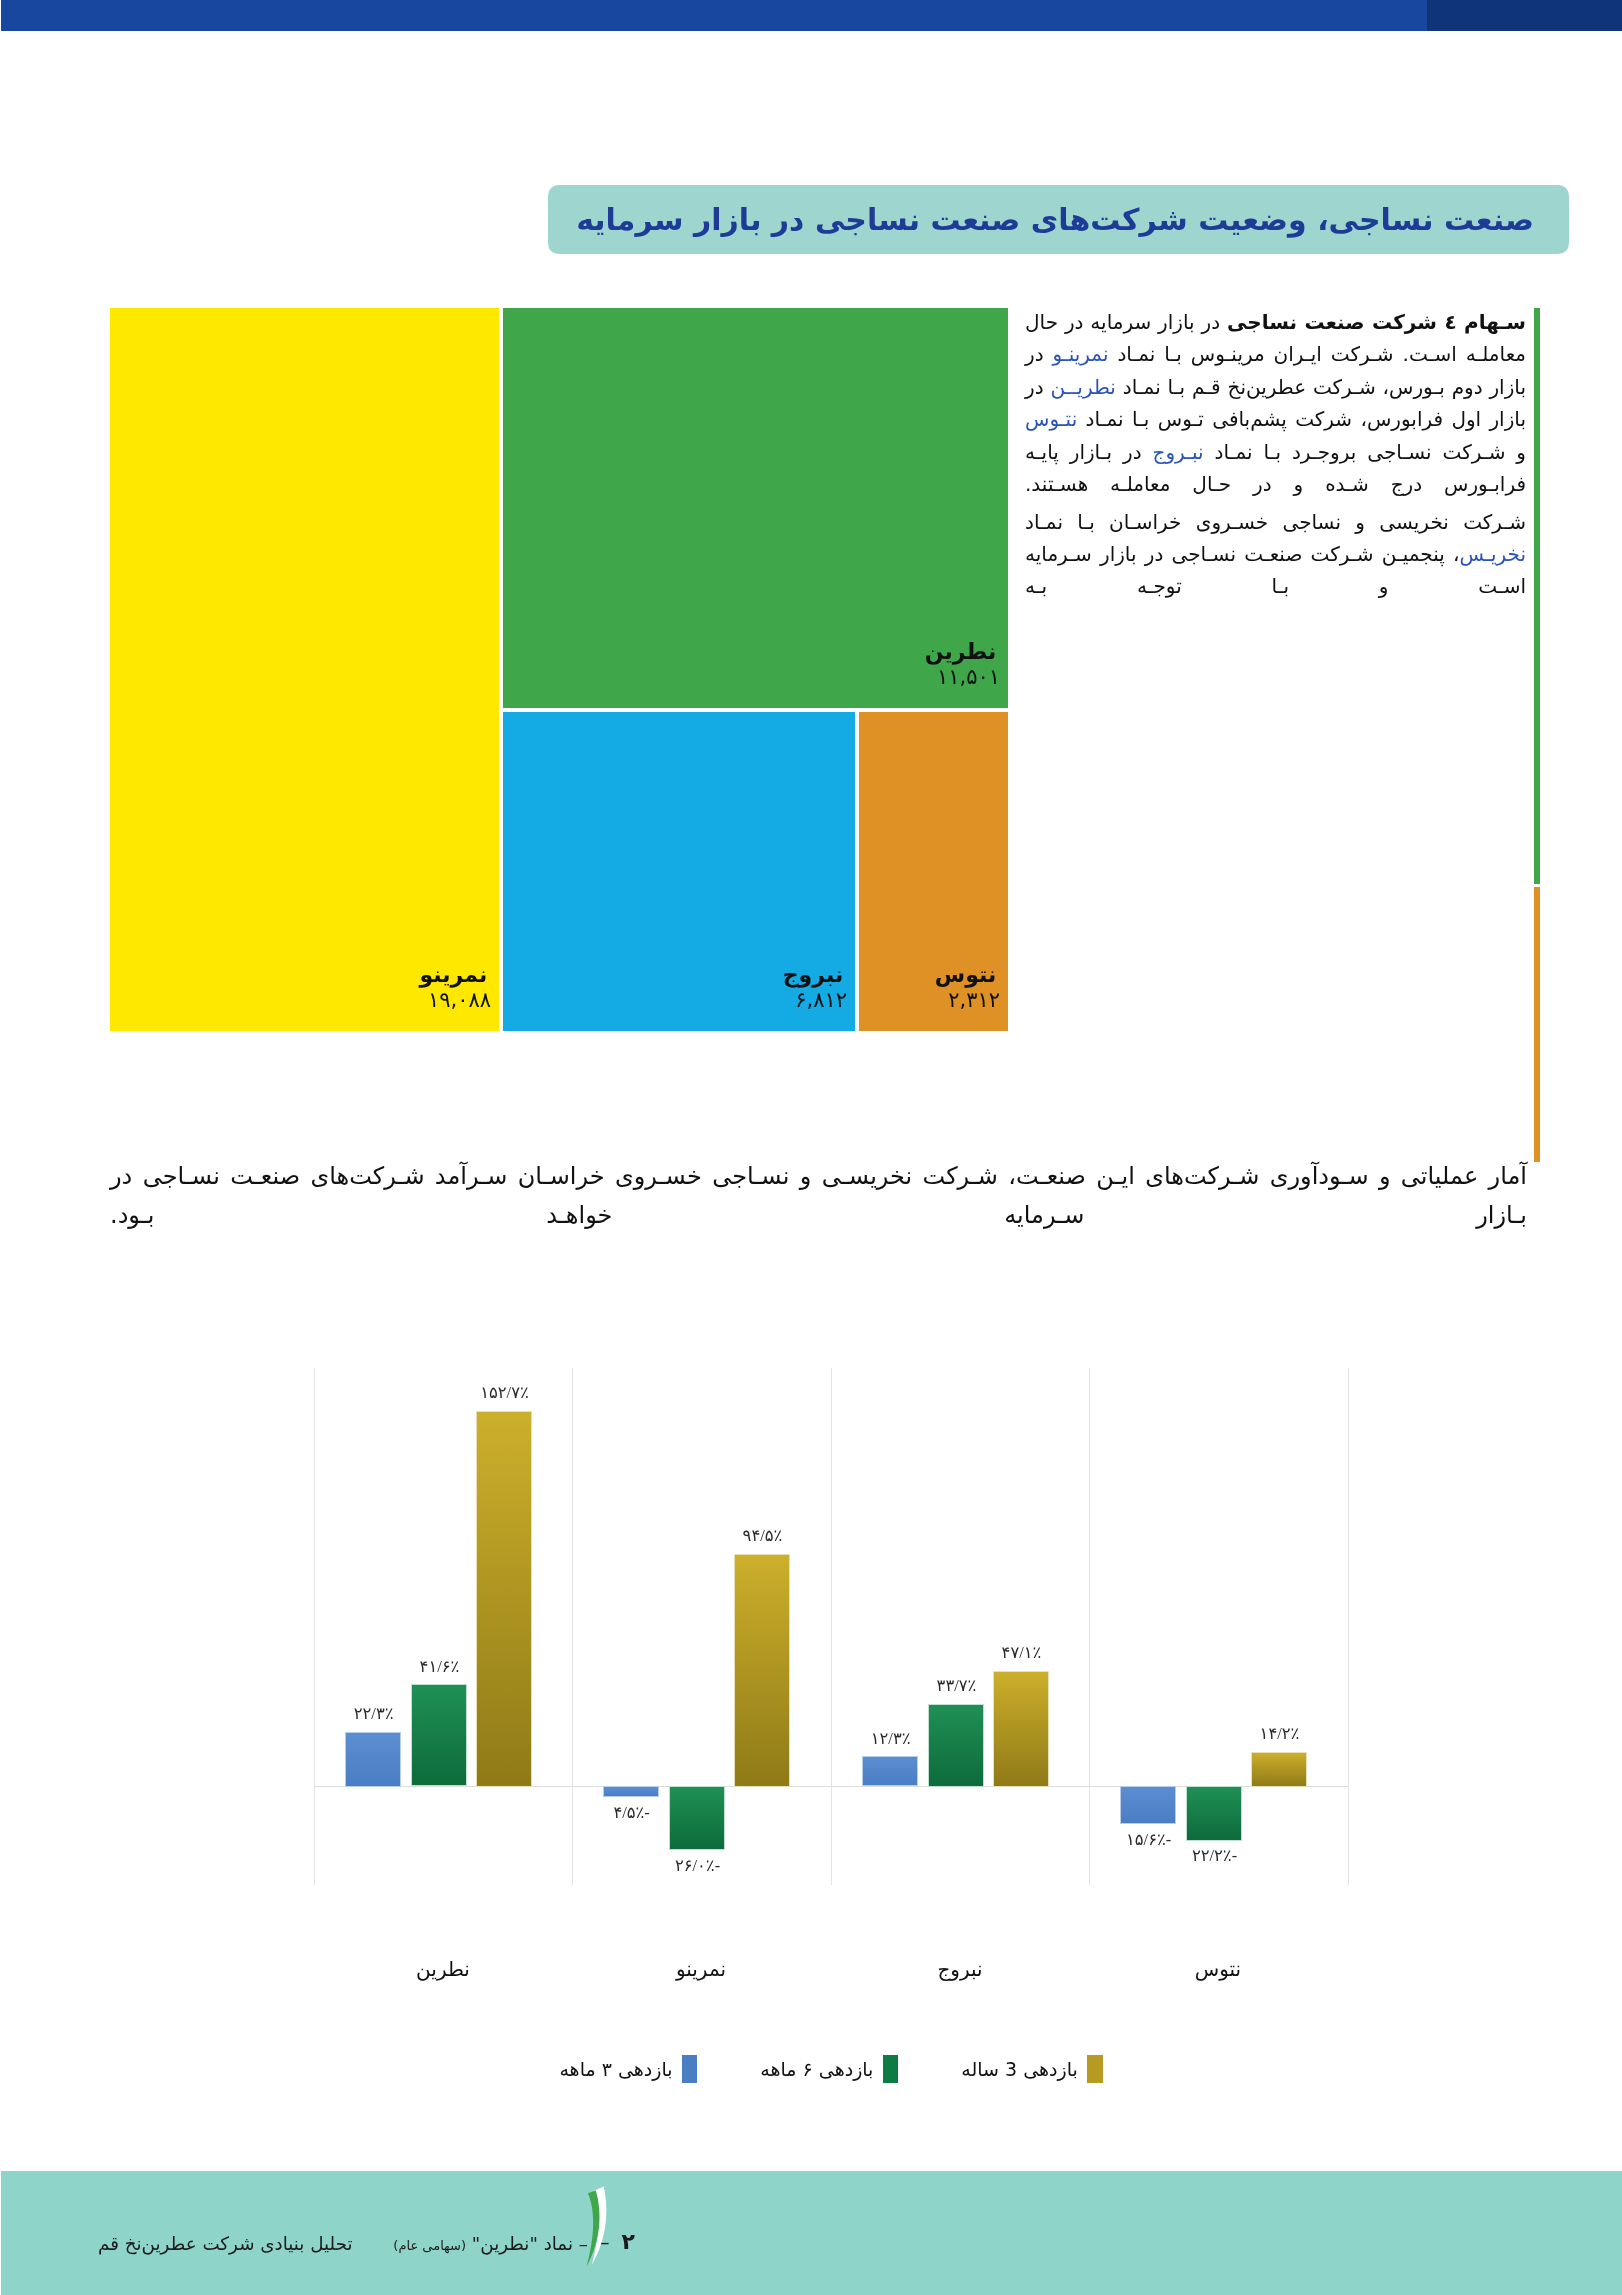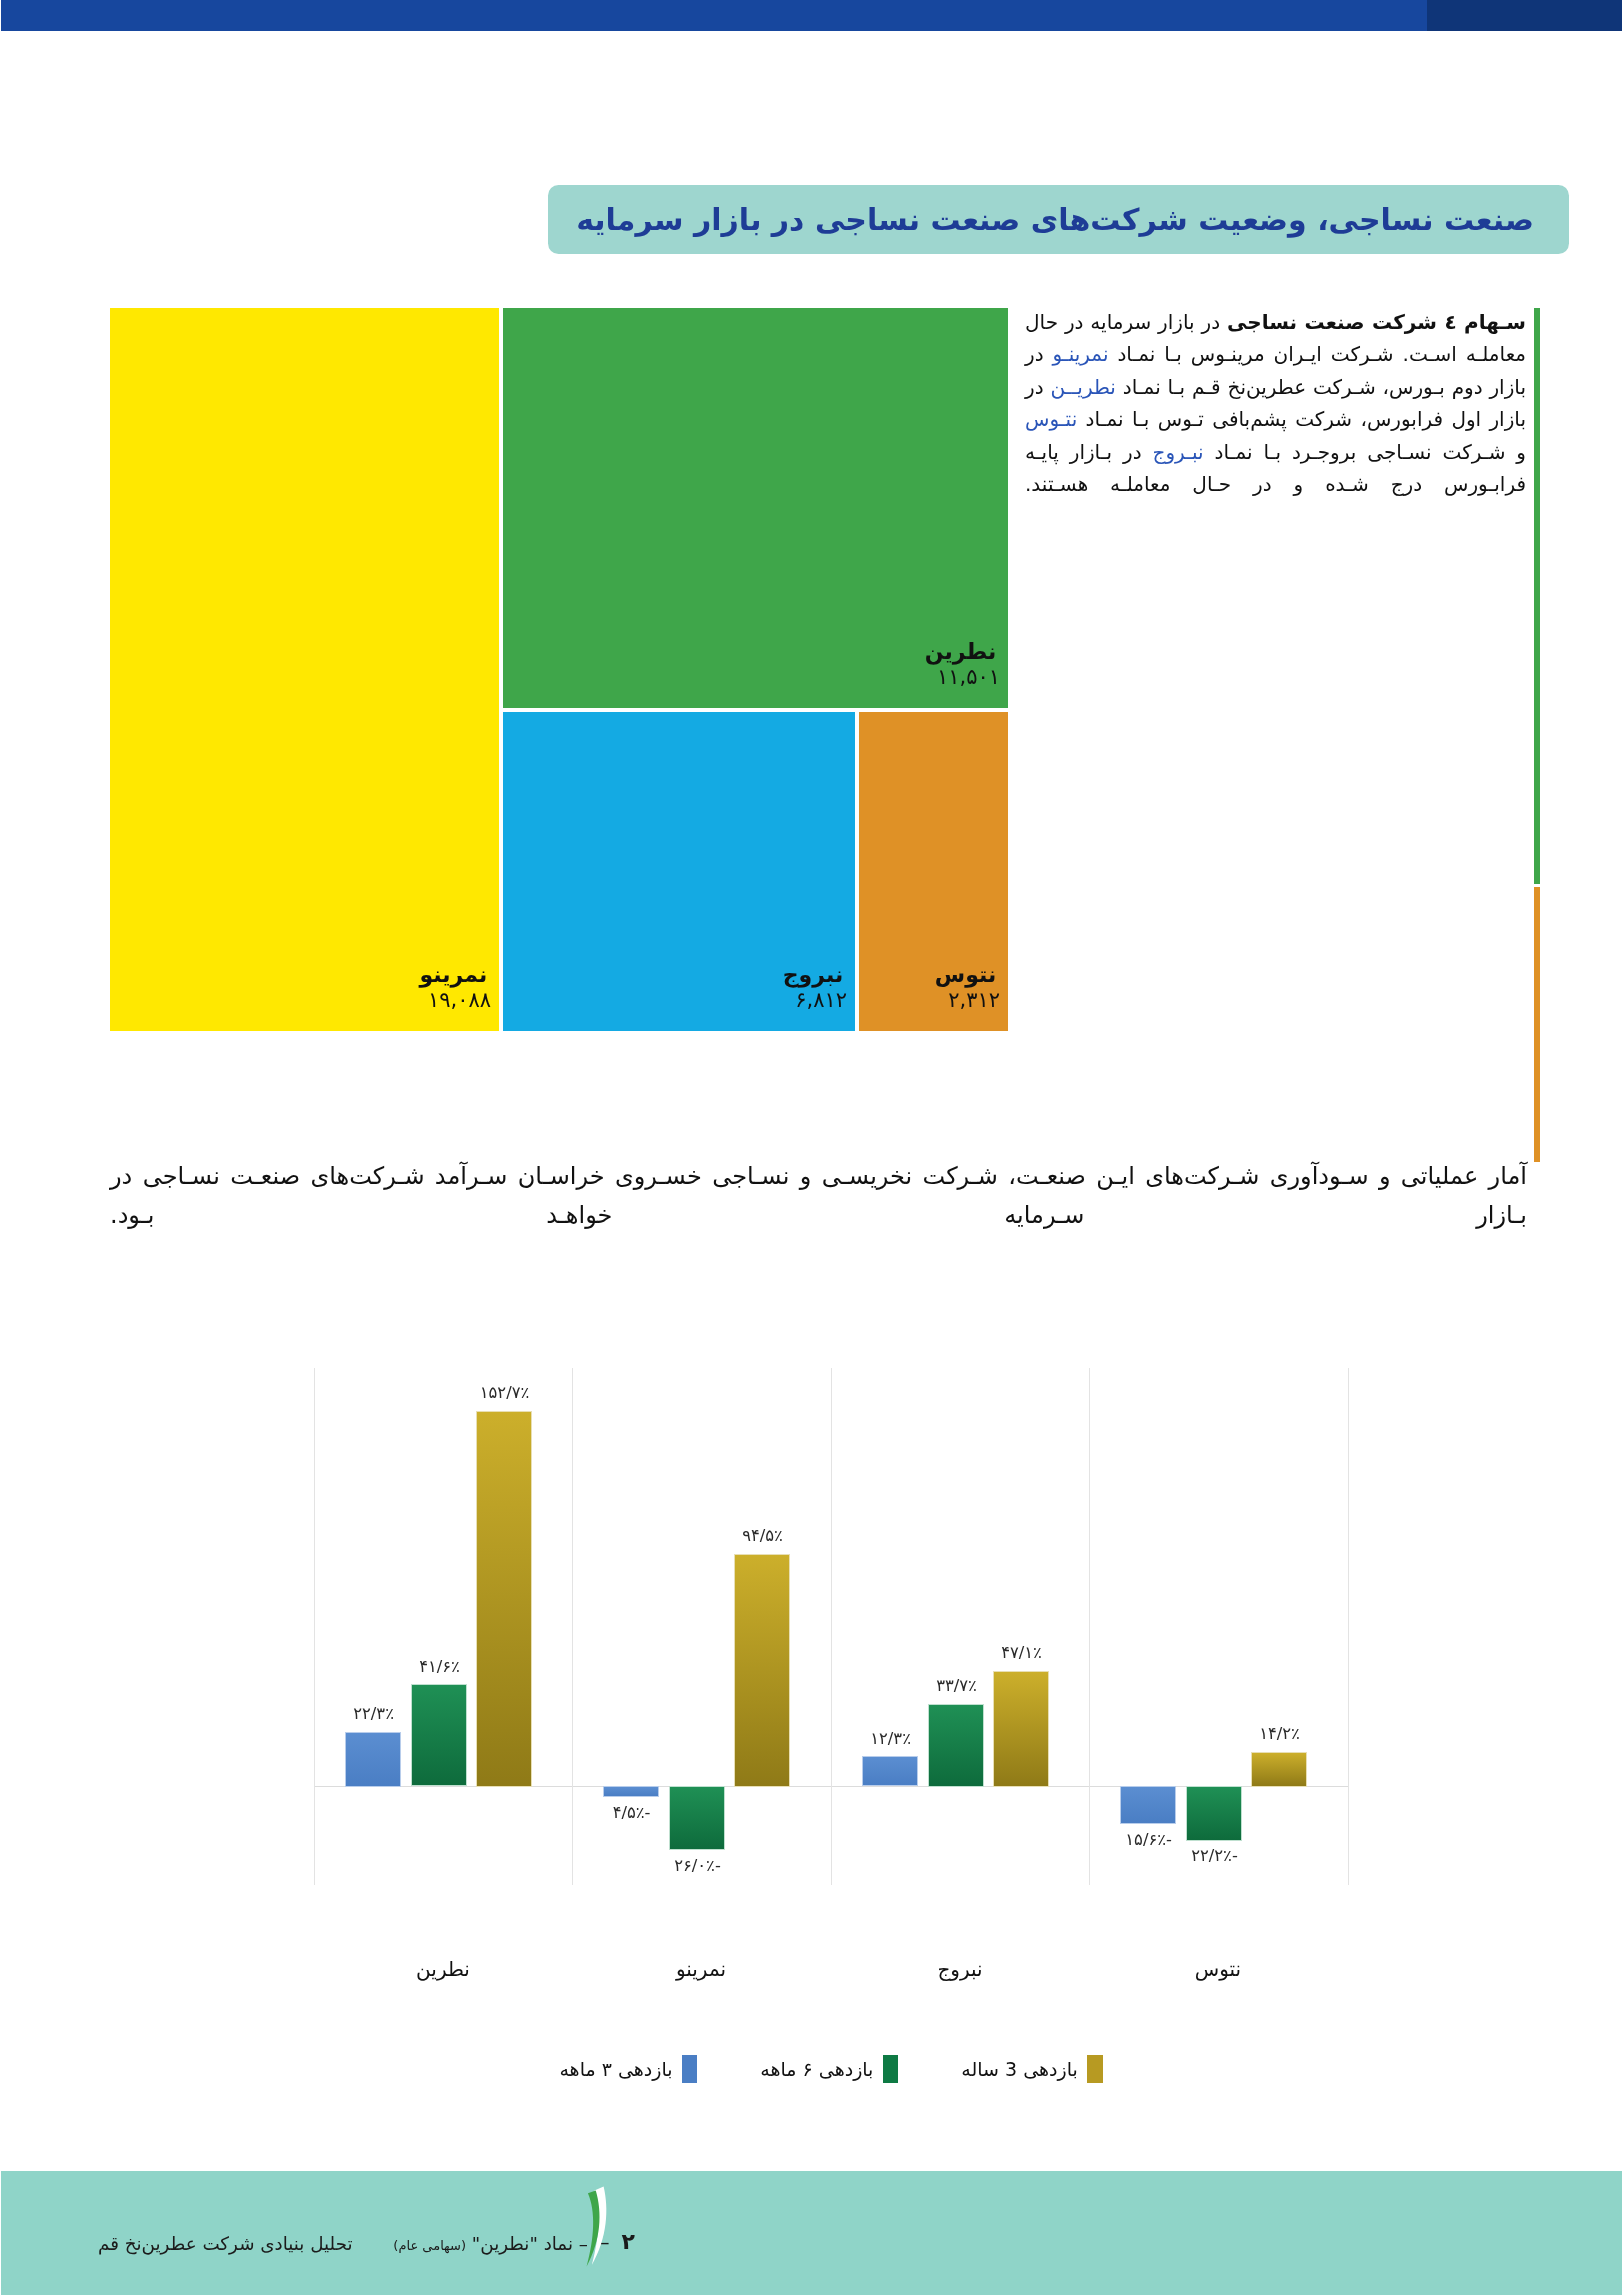--- a/index.html
+++ b/index.html
@@ -132,20 +132,21 @@
     position:absolute; width:56px;
     border:1.3px solid rgba(255,255,255,.85);
   }
   .bar.blue  { background:linear-gradient(180deg,#5b8ed1,#4a7ec4); border-color:#b8cdeb; }
   .bar.green { background:linear-gradient(180deg,#1f9055,#0e6b3c); border-color:#bfe0cf; }
   .bar.gold  { background:linear-gradient(180deg,#ccaf2b,#8f7a17); border-color:#e8dfb4; }
   .vlabel {
     position:absolute; width:131px; text-align:center;
     font-size:16.4px; color:#2a2a2a; direction:ltr;
     white-space:nowrap;
+    font-family:Liberation Serif, serif;
   }
 
   .xlabels {
     position:absolute; left:39px; top:609px; width:1034px; height:39px;
   }
   .xlabel {
     position:absolute; width:249px; text-align:center;
     font-size:20px; color:#111; direction:rtl;
   }
 
@@ -195,20 +196,21 @@
     <span class="tm-value">۲,۳۱۲</span>
   </div>
 </div>
 
 <div class="accent-bar accent-green"></div>
 <div class="accent-bar accent-orange"></div>
 
 <div class="col-text">
   <p><b>سـهام ٤ شرکت صنعت نساجی</b><span> در بازار سرمایه در حال معاملـه اسـت. شـرکت ایـران مرینـوس بـا نمـاد </span><span class="sym">نمرینـو</span><span> در بازار دوم بـورس، شـرکت عطرین‌نخ قـم بـا نمـاد </span><span class="sym">نطریــن</span><span> در بازار اول فرابورس، شرکت پشم‌بافی تـوس بـا نمـاد </span><span class="sym">نتـوس</span><span> و شـرکت نسـاجی بروجـرد بـا نمـاد </span><span class="sym">نبـروج</span><span> در بـازار پایـه فرابـورس درج شـده و در حـال معاملـه هسـتند.</span></p>
 
+  <p><span>شـرکت نخریسی و نساجی خسـروی خراسـان بـا نمـاد </span><span class="sym">نخریـس</span><span>، پنجمیـن شـرکت صنعـت نسـاجی در بازار سـرمایه اسـت و بـا توجـه بـه</span></p>
 </div>
 
 <div class="full-text">
   <p class="lastline">آمار عملیاتی و سـودآوری شـرکت‌های ایـن صنعـت، شـرکت نخریسـی و نسـاجی خسـروی خراسـان سـرآمد شـرکت‌های صنعـت نسـاجی در بـازار سـرمایه خواهـد بـود.</p>
 </div>
 
 <div class="chart">
   <div class="plot" id="plot">
       <div class="zeroline" style="top: 418px;"></div>
       <div class="vgrid" style="left: 0px;"></div>

